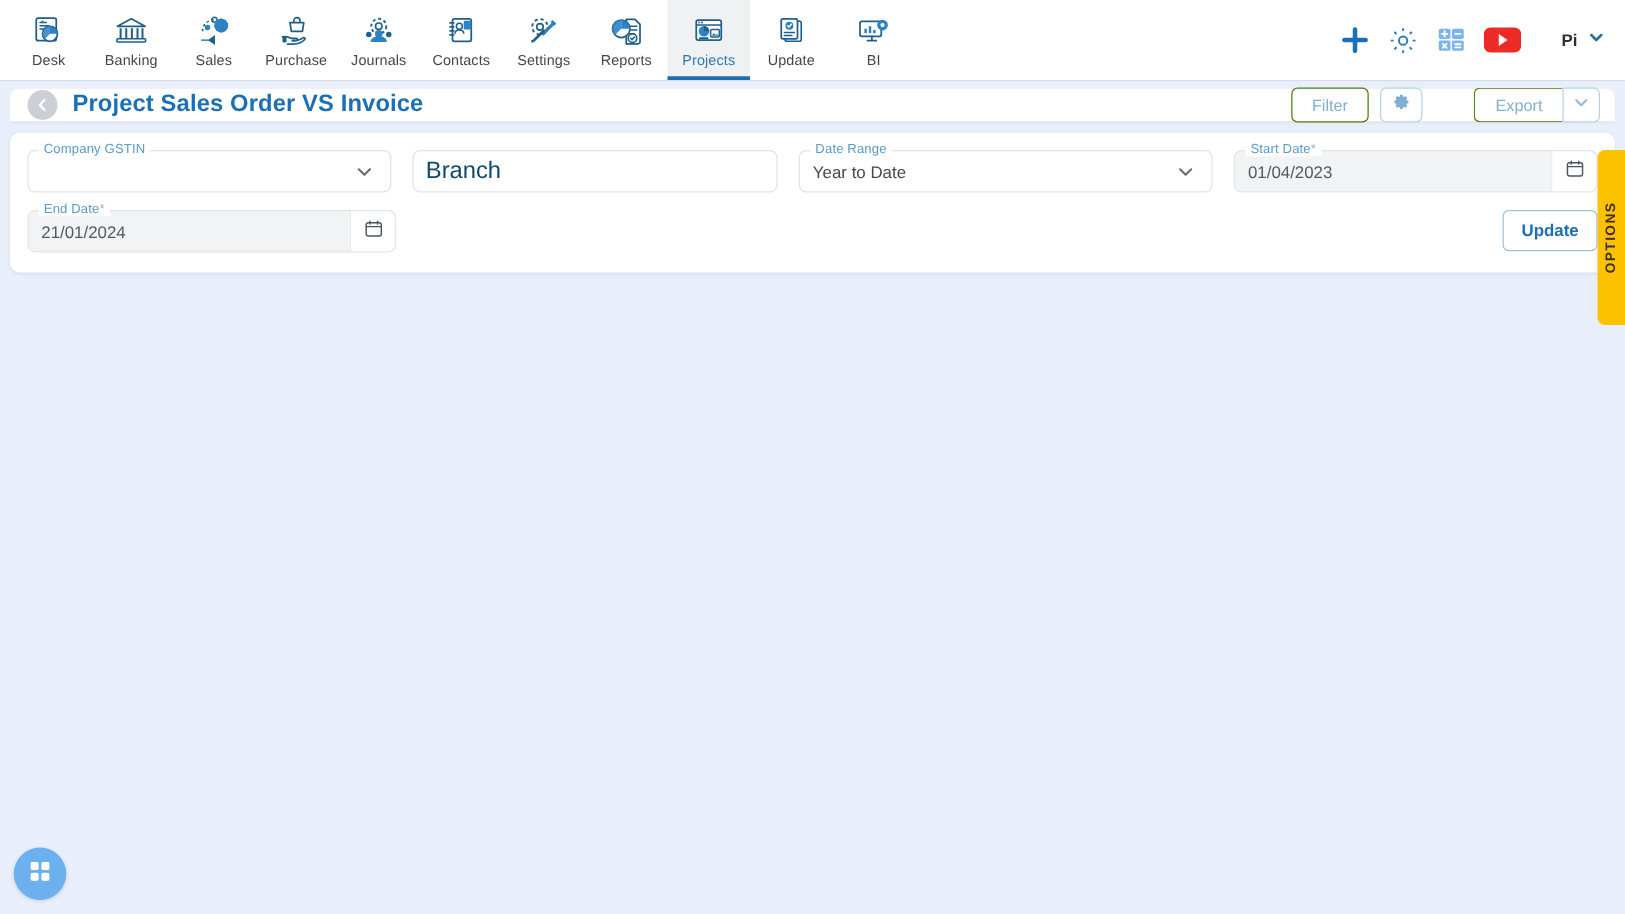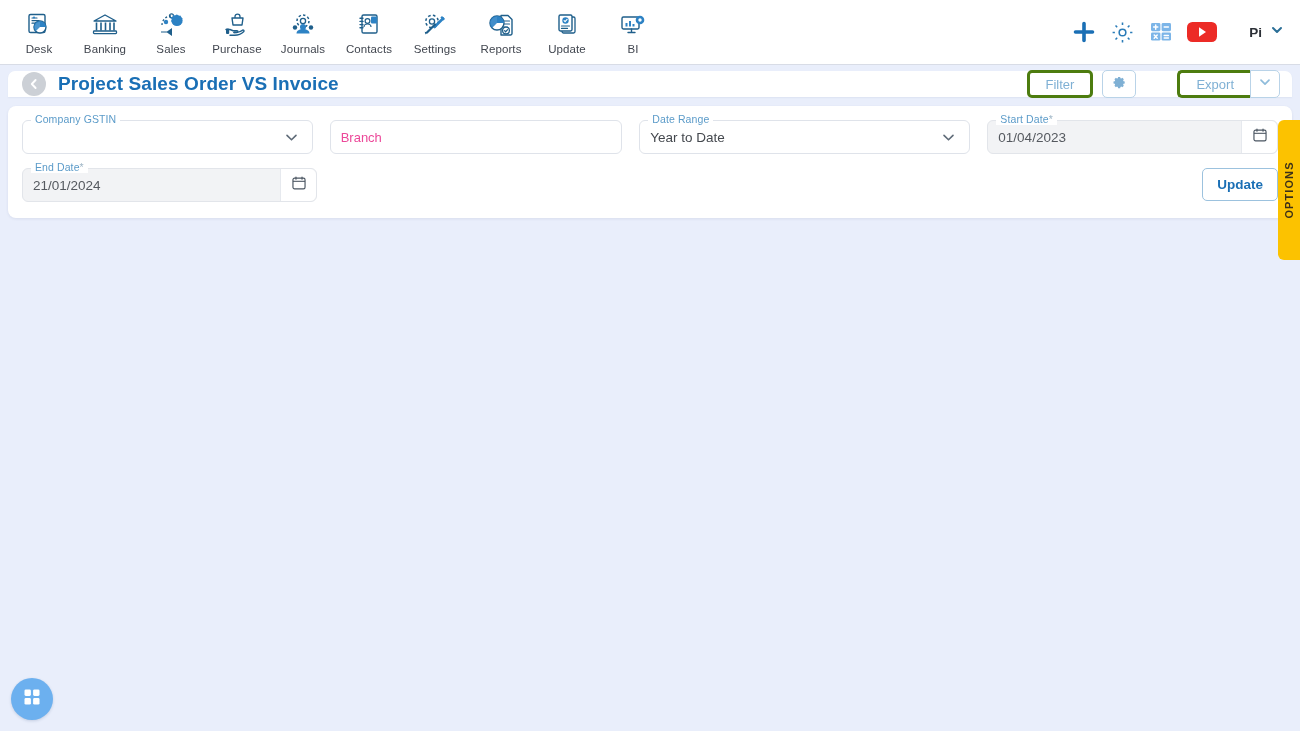--- a/index.html
+++ b/index.html
@@ -75,21 +75,21 @@
   .page-title {
     margin-left: 12px;
     font-size: 19px;
     font-weight: bold;
     color: #1a6fb5;
     letter-spacing: .1px;
   }
   .head-actions { margin-left: auto; display: flex; align-items: center; gap: 9px; }
   .btn-outline {
     height: 28px;
-    border: 3px solid #4d7c0f;
+    border: 1px solid #4d7c0f;
     border-radius: 5px;
     background: #fff;
     color: #7fb0d4;
     font-size: 13px;
     font-family: "Liberation Sans", sans-serif;
     padding: 0 16px;
     cursor: pointer;
     display: flex; align-items: center; justify-content: center;
   }
   .btn-icon-sq {
@@ -143,21 +143,21 @@
     padding: 0 4px;
     font-size: 10.5px;
     color: #5b9bc9;
     white-space: nowrap;
     z-index: 2;
     letter-spacing: .1px;
   }
   .flabel .req { color: #9fb6c6; }
   .fvalue { font-size: 13.5px; color: #55595f; }
   .fvalue.strong { color: #44484e; }
-  .fplace { font-size: 13px; color: #ec4899; }
+  .fplace { font-size: 19px; color: #0c4a6e; }
   .caret-slot { margin-left: auto; display: flex; align-items: center; padding-right: 2px; cursor: pointer; }
   .cal-btn {
     margin-left: auto;
     width: 36px; height: 32px;
     background: #fff;
     border-left: 1px solid #e6e9ee;
     border-radius: 0 6px 6px 0;
     display: flex; align-items: center; justify-content: center;
     cursor: pointer;
   }
@@ -316,20 +316,36 @@
             <circle cx="10" cy="11" r="7" fill="#fff" stroke="#1f5f8b" stroke-width="1.4"></circle>
             <path d="M10 4a7 7 0 017 7h-7z" fill="#2d82c4"></path>
             <path d="M10 11L5 16a7 7 0 015-12z" fill="#2d82c4" opacity=".9"></path>
             <circle cx="19" cy="18.5" r="3.4" fill="#fff" stroke="#1f5f8b" stroke-width="1.3"></circle>
             <path d="M17.5 18.6l1.1 1.1 2-2.1" stroke="#1f5f8b" stroke-width="1.3" fill="none" stroke-linecap="round"></path>
           </svg>
       </span>
       <span class="nav-label">Reports</span>
     </div>
 
+    <div class="nav-item active">
+      <span class="nav-icon">
+        <svg width="26" height="26" viewBox="0 0 26 26">
+            <rect x="3" y="4" width="20" height="16" rx="1.6" fill="#fff" stroke="#1f5f8b" stroke-width="1.4"></rect>
+            <path d="M3 8h20" stroke="#1f5f8b" stroke-width="1.3"></path>
+            <circle cx="5.3" cy="6" r=".8" fill="#2d82c4"></circle>
+            <circle cx="7.6" cy="6" r=".8" fill="#1f5f8b"></circle>
+            <circle cx="9.2" cy="13" r="4.2" fill="#2d82c4"></circle>
+            <path d="M9.2 8.8v4.2h4.2a4.2 4.2 0 00-4.2-4.2z" fill="#1f5f8b"></path>
+            <rect x="14.5" y="11.5" width="7" height="6" rx="1" fill="#fff" stroke="#1f5f8b" stroke-width="1.2"></rect>
+            <path d="M15.2 16.5l2-2.2 1.6 1.6 1.2-1 1.3 1.6z" fill="#2d82c4"></path>
+            <path d="M6 18.5h6" stroke="#1f5f8b" stroke-width="1.6" stroke-linecap="round"></path>
+          </svg>
+      </span>
+      <span class="nav-label">Projects</span>
+    </div>
 
     <div class="nav-item">
       <span class="nav-icon">
         <svg width="26" height="26" viewBox="0 0 26 26">
             <rect x="8" y="5" width="13" height="16" rx="1.4" fill="#fff" stroke="#1f5f8b" stroke-width="1.3"></rect>
             <rect x="5" y="3" width="13" height="16" rx="1.4" fill="#fff" stroke="#1f5f8b" stroke-width="1.4"></rect>
             <circle cx="11.5" cy="8.5" r="3.2" fill="#2d82c4"></circle>
             <path d="M10.1 8.6l1 1 2-2.2" stroke="#fff" stroke-width="1.2" fill="none" stroke-linecap="round"></path>
             <path d="M7.5 14h8M7.5 16.4h6" stroke="#1f5f8b" stroke-width="1.2" stroke-linecap="round"></path>
           </svg>

